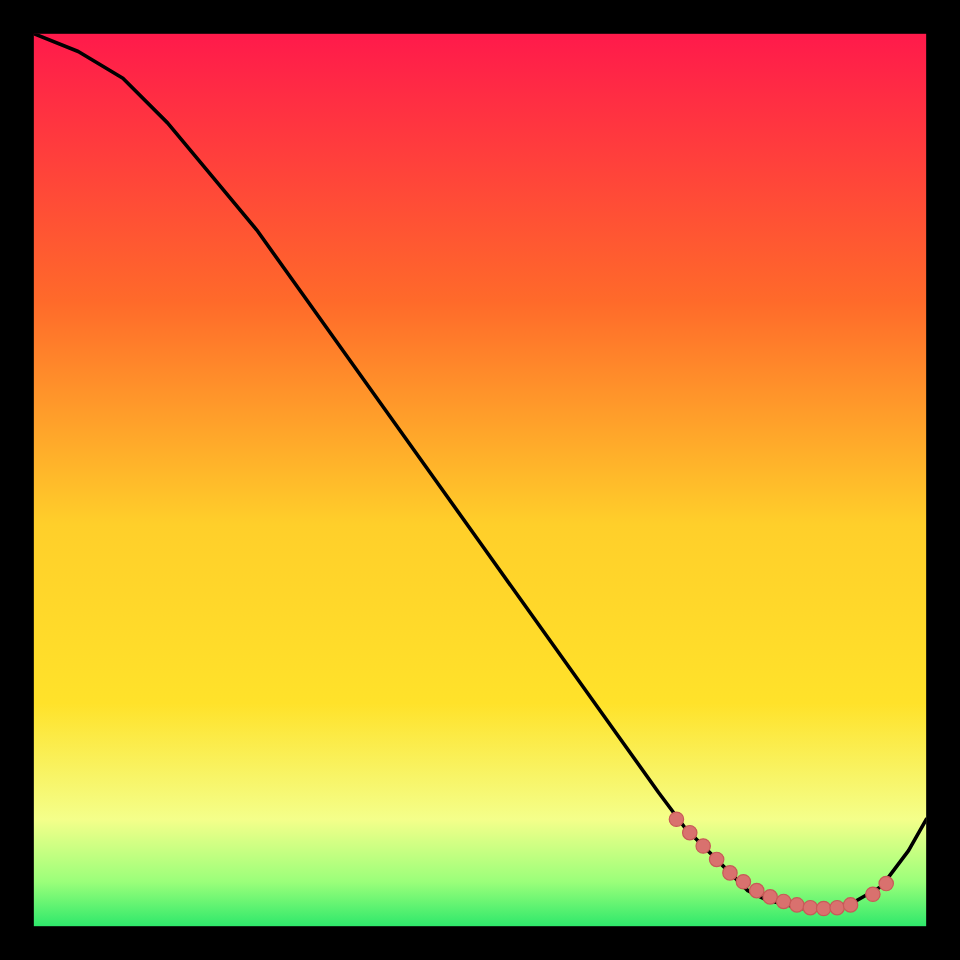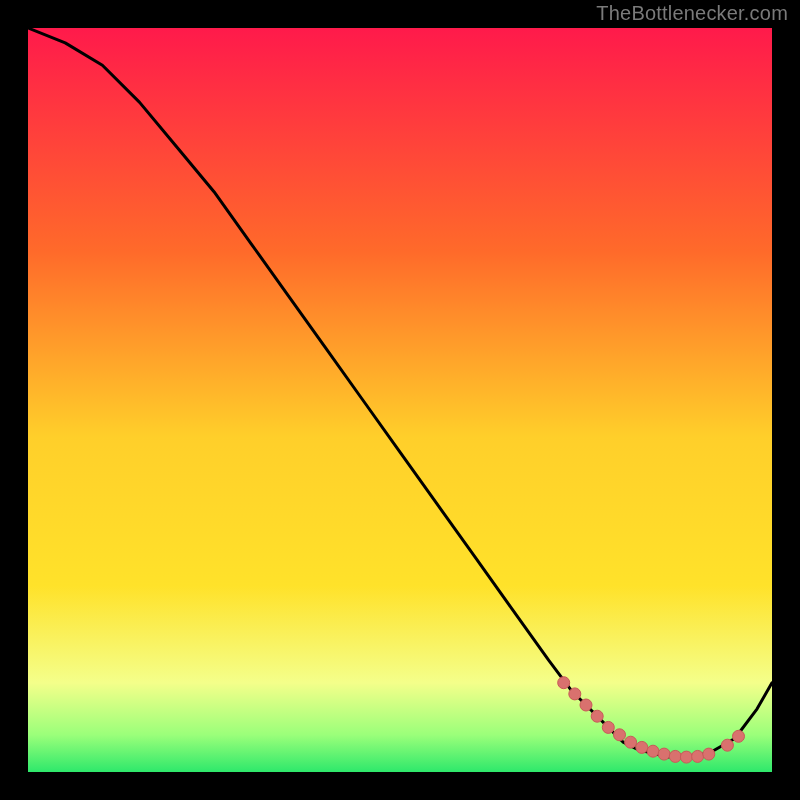--- a/index.html
+++ b/index.html
@@ -27,21 +27,20 @@
     width: 744px;
     height: 744px;
   }
   .plot svg { display: block; }
 </style>
 </head>
 <body>
 
 <div class="frame">
 
-  <div class="watermark">TheBottlenecker.com</div>
 
   <div class="plot">
     <svg id="chart-svg" width="744" height="744" viewBox="0 0 744 744">
       <defs>
         <linearGradient id="bg-grad" x1="0" y1="0" x2="0" y2="1">
           <stop id="g0" offset="0%" stop-color="#ff1a4b"></stop>
           <stop id="g1" offset="30%" stop-color="#ff6a2a"></stop>
           <stop id="g2" offset="55%" stop-color="#ffcf2a"></stop>
           <stop id="g3" offset="75%" stop-color="#ffe22a"></stop>
           <stop id="g4" offset="88%" stop-color="#f4ff8a"></stop>

